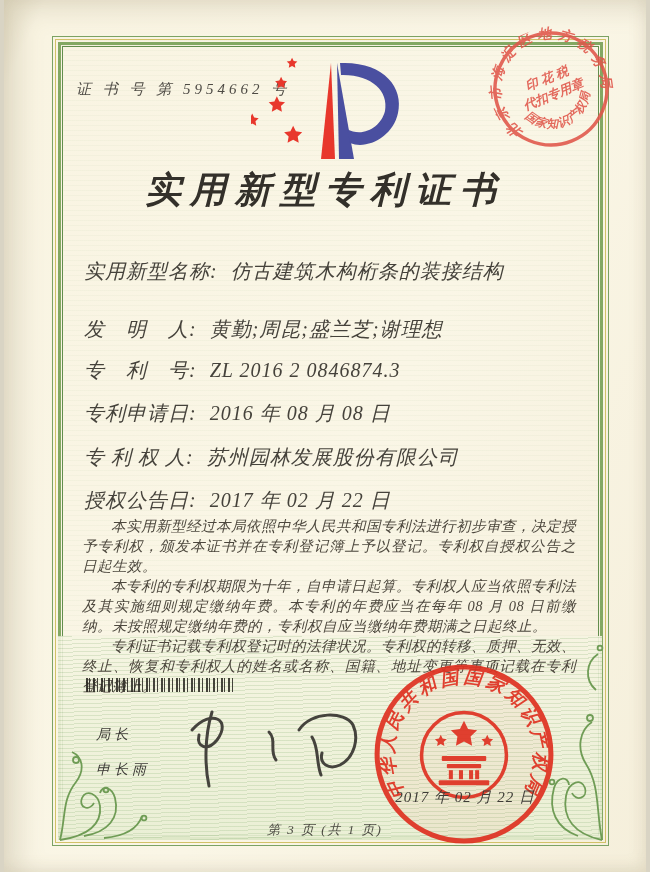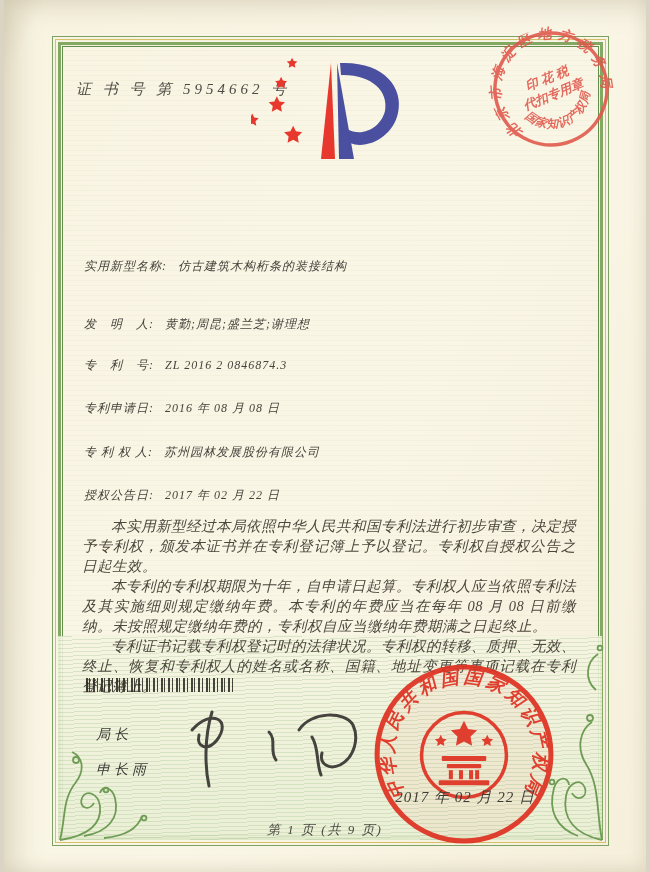--- a/index.html
+++ b/index.html
@@ -28,21 +28,21 @@
   }
   
   .cert-no{position:absolute;left:72px;top:80px;font-size:15px;letter-spacing:4px;color:#4e4b45;}
   .logo{position:absolute;left:247px;top:55px;width:162px;height:112px;}
   .tax-stamp{position:absolute;left:486px;top:28px;width:122px;height:122px;transform:rotate(-22deg);opacity:.88;}
   .title{
     position:absolute;left:50px;right:50px;top:166px;text-align:center;
     font-size:36px;font-weight:700;letter-spacing:9px;color:#33302a;
   }
   
-  .field{position:absolute;left:80px;font-size:12px;color:#45423b;letter-spacing:1px;white-space:nowrap;}
+  .field{position:absolute;left:80px;font-size:20px;color:#45423b;letter-spacing:1px;white-space:nowrap;}
   .field .lab{color:#45423b;}
   .field .val{margin-left:7px;}
   .f1{top:258px}.f2{top:316px}.f3{top:357px}.f4{top:400px}.f5{top:444px}.f6{top:487px}
   
   .body-text{position:absolute;left:78px;right:70px;top:516px;}
   .body-text p{
     margin:0;text-indent:2em;font-size:14.5px;line-height:20px;
     text-align:justify;color:#4c473d;letter-spacing:.5px;
   }
   
@@ -108,20 +108,21 @@
     <text font-size="13.5" fill="#e0564a" font-family="'Liberation Sans',sans-serif" font-weight="700">
       <textPath href="#stampTop" startOffset="0" textLength="206" lengthAdjust="spacing">北京市海淀区地方税务局</textPath>
     </text>
     <text font-size="11.5" fill="#e0564a" font-family="'Liberation Sans',sans-serif" font-weight="700">
       <textPath href="#stampBot" startOffset="0" textLength="84" lengthAdjust="spacing">国家知识产权局</textPath>
     </text>
     <text x="60" y="53" text-anchor="middle" font-size="12.5" fill="#e0564a" font-weight="700" font-family="'Liberation Sans',sans-serif">印 花 税</text>
     <text x="60" y="70" text-anchor="middle" font-size="12.5" fill="#e0564a" font-weight="700" font-family="'Liberation Sans',sans-serif">代扣专用章</text>
   </svg>
 
+  <div class="title">实用新型专利证书</div>
 
   <div class="field f1">
     <span class="lab">实用新型名称:</span>
     <span class="val">仿古建筑木构桁条的装接结构</span>
   </div>
   <div class="field f2">
     <span class="lab">发　明　人:</span>
     <span class="val">黄勤;周昆;盛兰芝;谢理想</span>
   </div>
   <div class="field f3">
@@ -205,15 +206,15 @@
       <path d="M86,210 C58,204 46,188 50,166 C53,151 66,148 69,158 C72,168 60,172 56,163"></path>
       <path d="M86,210 C80,180 84,156 70,134 C60,118 64,100 76,92"></path>
       <path d="M62,206 C40,198 32,180 38,158 C42,146 52,146 53,155"></path>
       <path d="M80,60 C68,50 70,32 82,24"></path>
       <circle cx="74" cy="88" r="3"></circle>
       <circle cx="36" cy="152" r="2.4"></circle>
       <circle cx="84" cy="18" r="2.4"></circle>
     </g>
   </svg>
 
-  <div class="footer">第 1 页 (共 9 页)</div>
+  <div class="footer">第 3 页 (共 1 页)</div>
 
 </div>
 
 </body></html>

